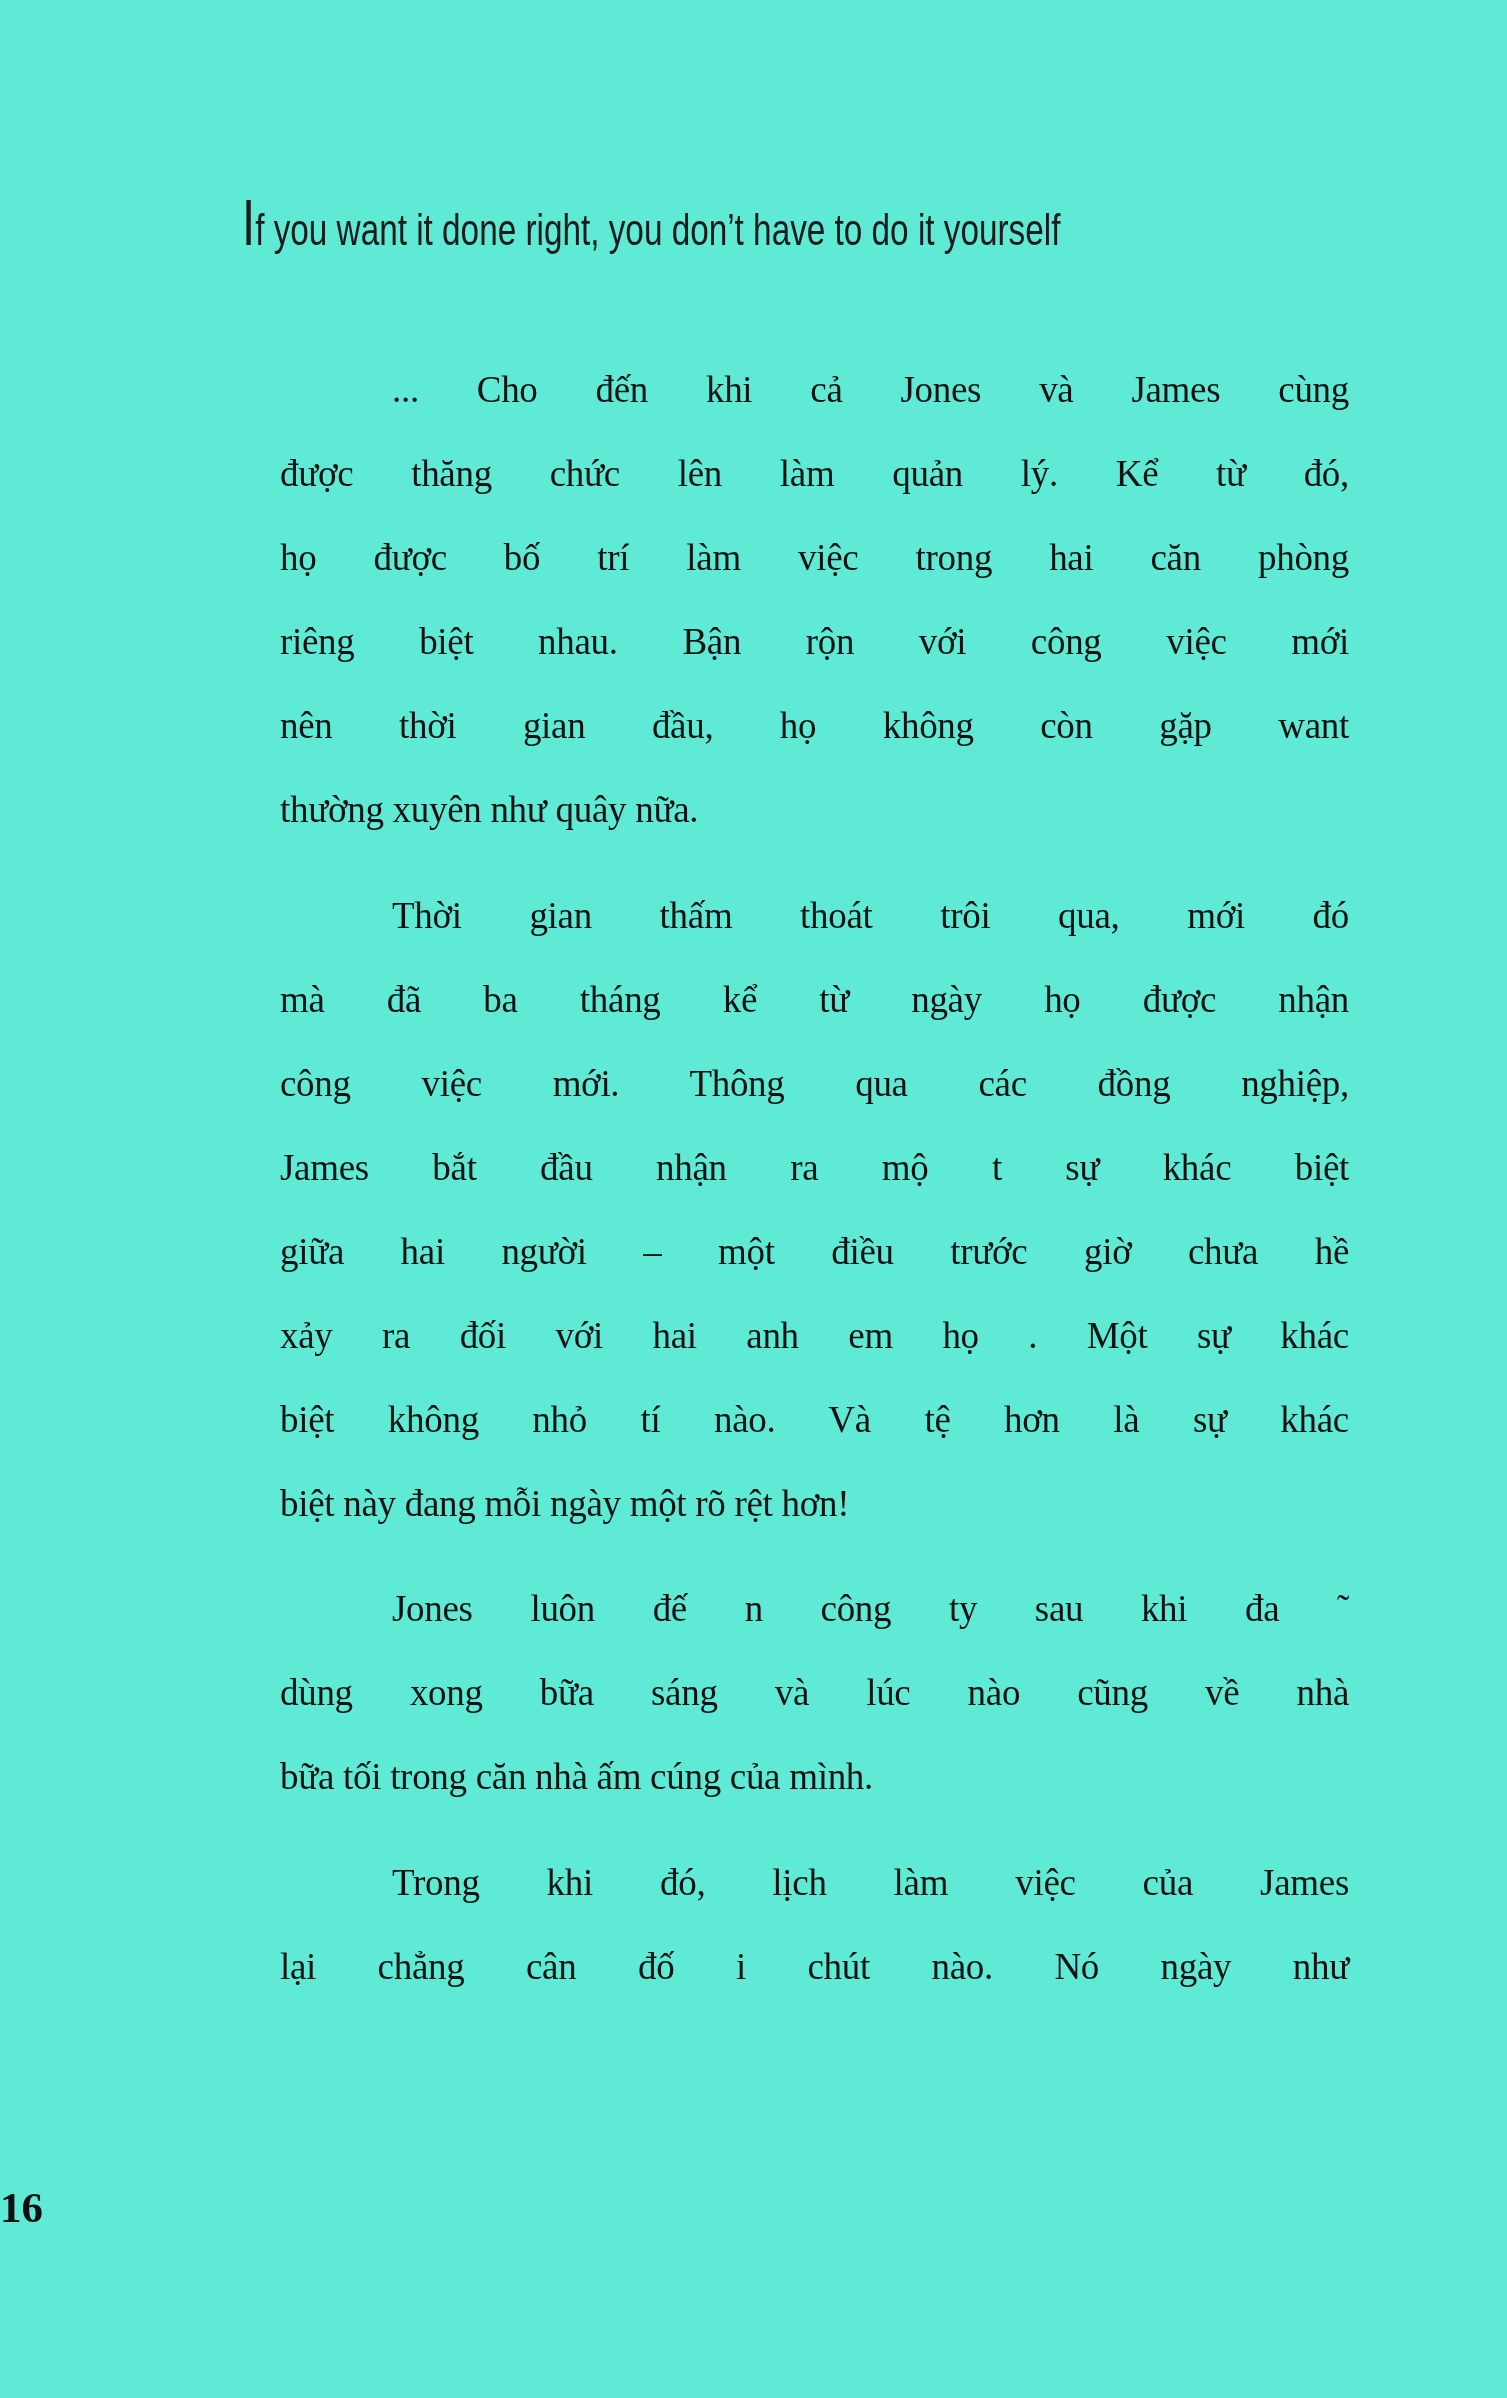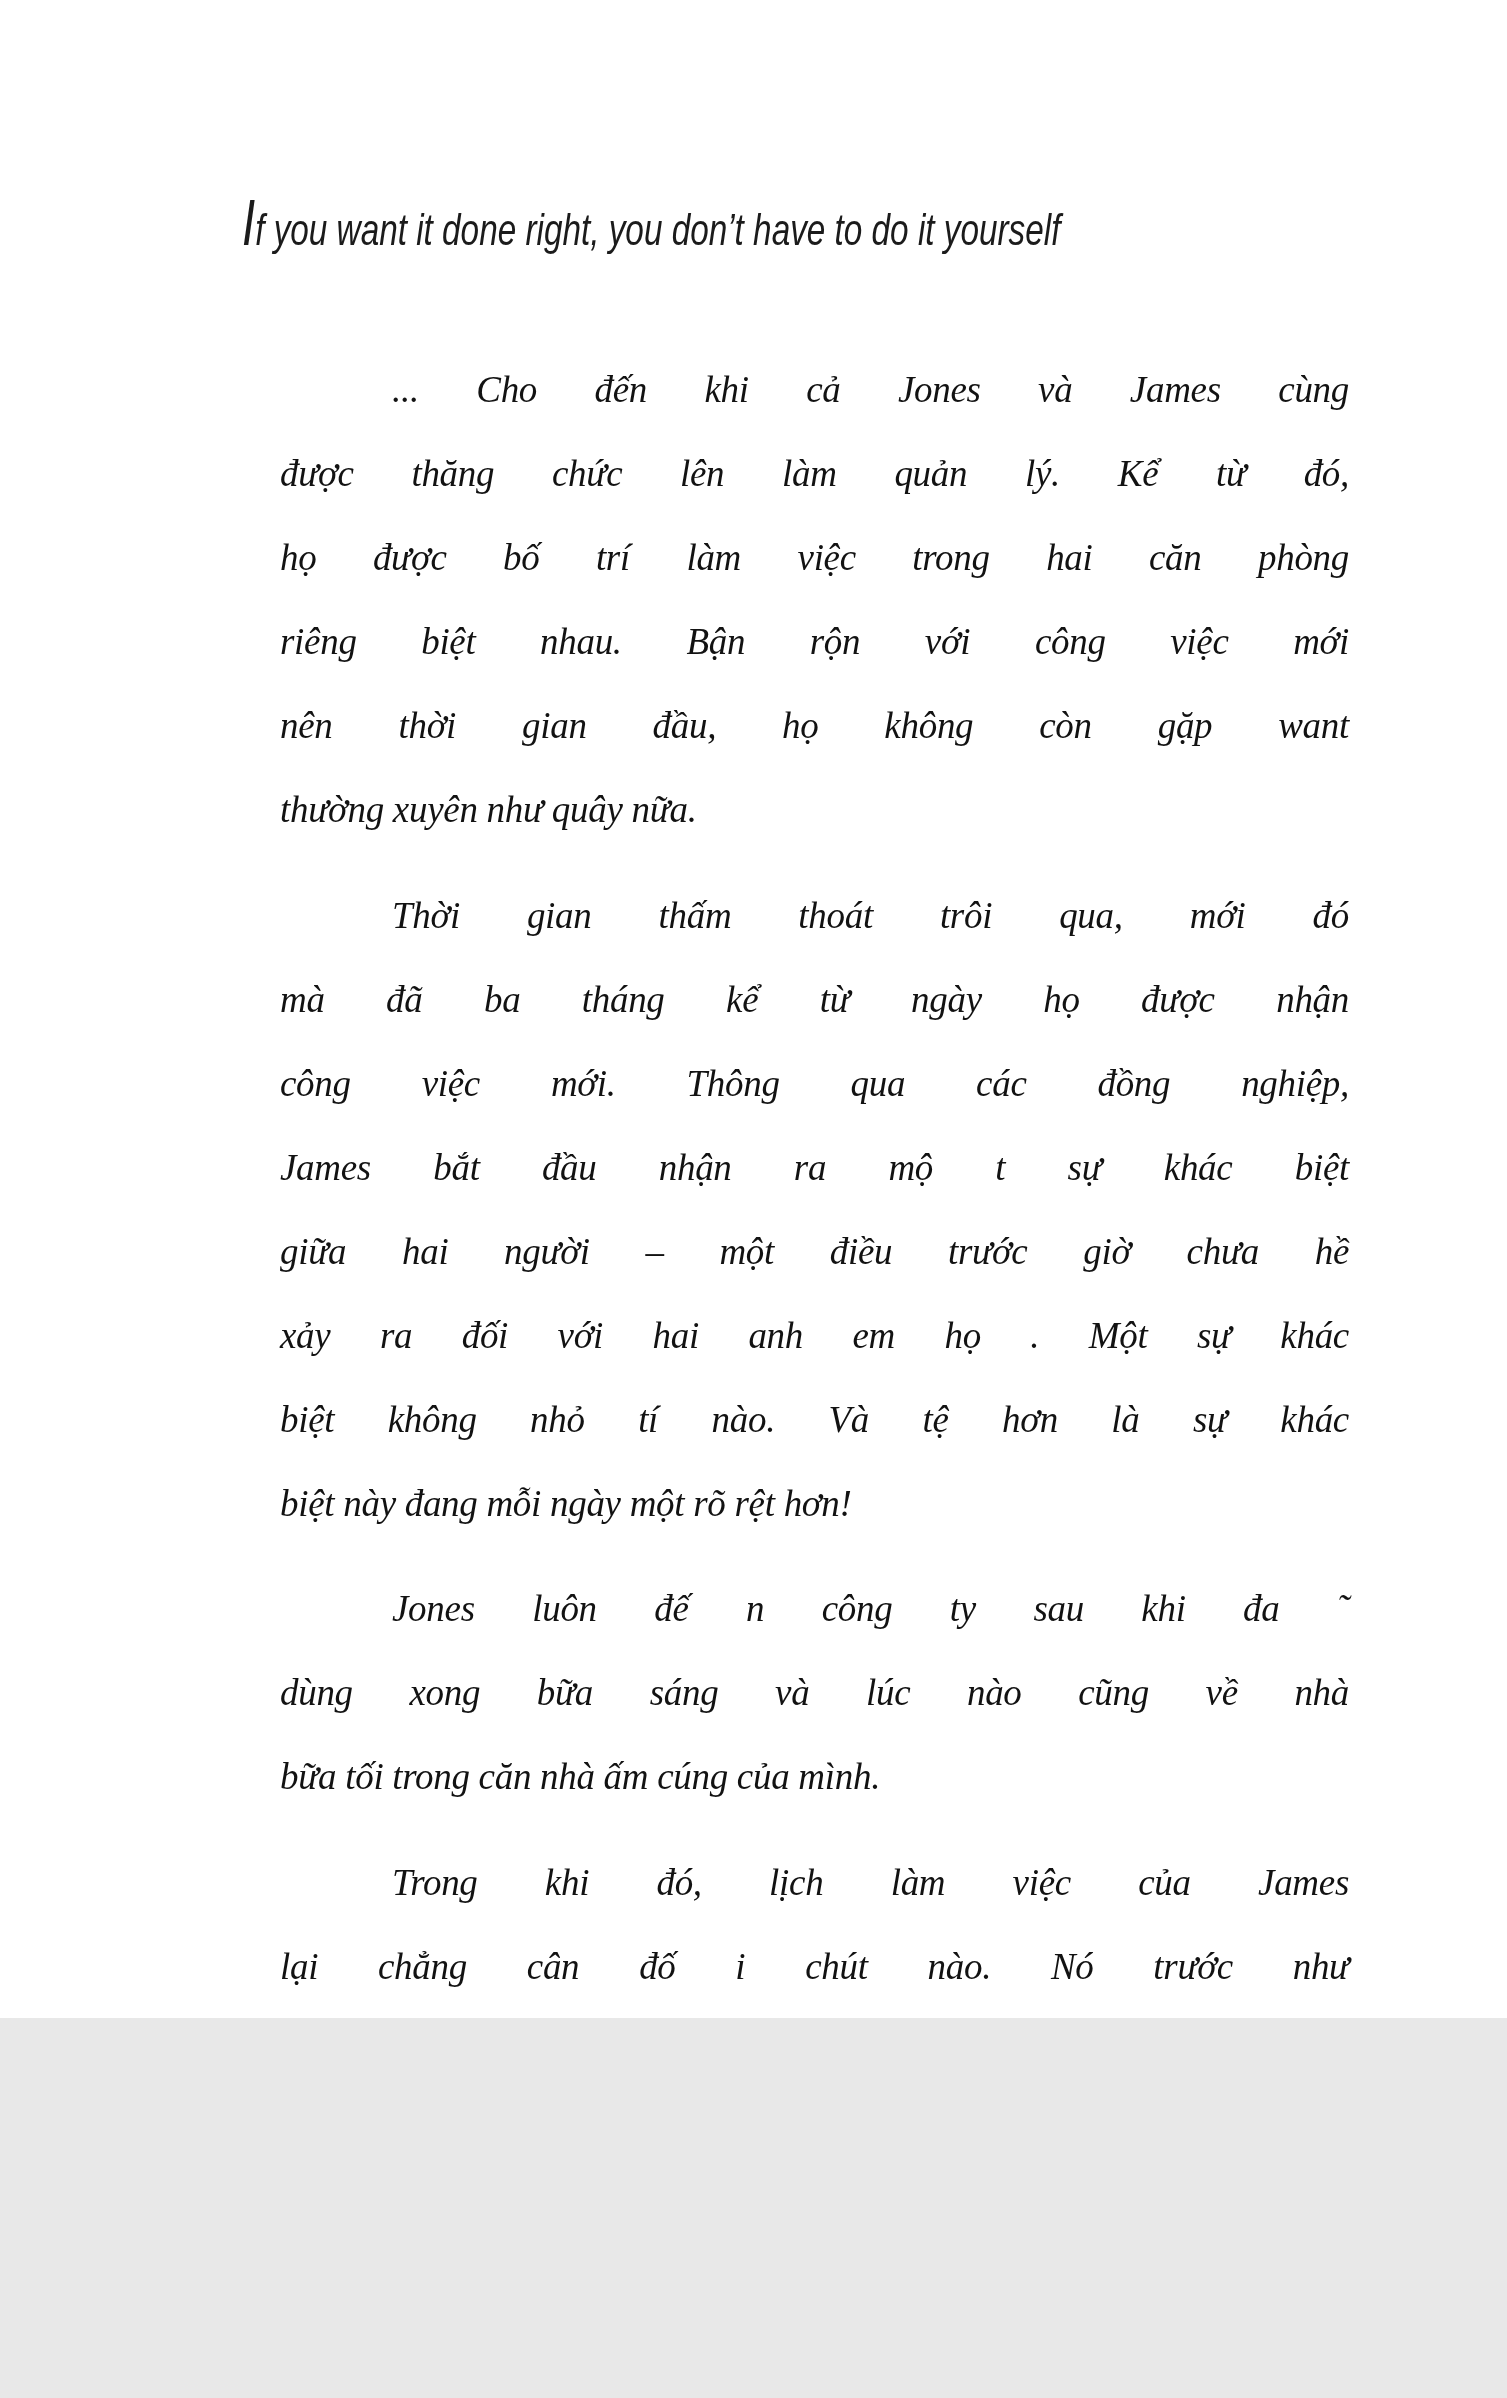--- a/index.html
+++ b/index.html
@@ -1,23 +1,22 @@
 <!DOCTYPE html>
 <html><head>
 <meta charset="utf-8">
 <style>
   html,body{margin:0;padding:0;background:#e8e8e8;}
   .page{
     position:relative;
-    width:1508px;height:2018px;
-    background:#ffffff;
+    width:1508px;height:2398px;
+    background:#5eead4;
     overflow:hidden;
     font-family:"Liberation Serif", serif;
     color:#141414;
-    font-style:italic;
   }
   .running-header{
     position:absolute;
     left:242px;top:191px;
     white-space:nowrap;
     font-family:"Liberation Sans", sans-serif;
     transform:scaleX(0.74);
     transform-origin:left bottom;
     color:#1b1b1b;
   }
@@ -93,20 +92,20 @@
         <div class="line justify">biệt không nhỏ tí nào. Và tệ hơn là sự khác</div>
         <div class="line">biệt này đang mỗi ngày một rõ rệt hơn!</div>
       </div>
       <div class="para">
         <div class="line justify indent">Jones luôn đế n công ty sau khi đa ˜</div>
         <div class="line justify">dùng xong bữa sáng và lúc nào cũng về nhà</div>
         <div class="line">bữa tối trong căn nhà ấm cúng của mình.</div>
       </div>
       <div class="para">
         <div class="line justify indent">Trong khi đó, lịch làm việc của James</div>
-        <div class="line justify">lại chẳng cân đố i chút nào. Nó trước như</div>
+        <div class="line justify">lại chẳng cân đố i chút nào. Nó ngày như</div>
       </div>
     </div>
 
   <div class="page-number">16</div>
 
 </div>
 
 
 </body></html>

